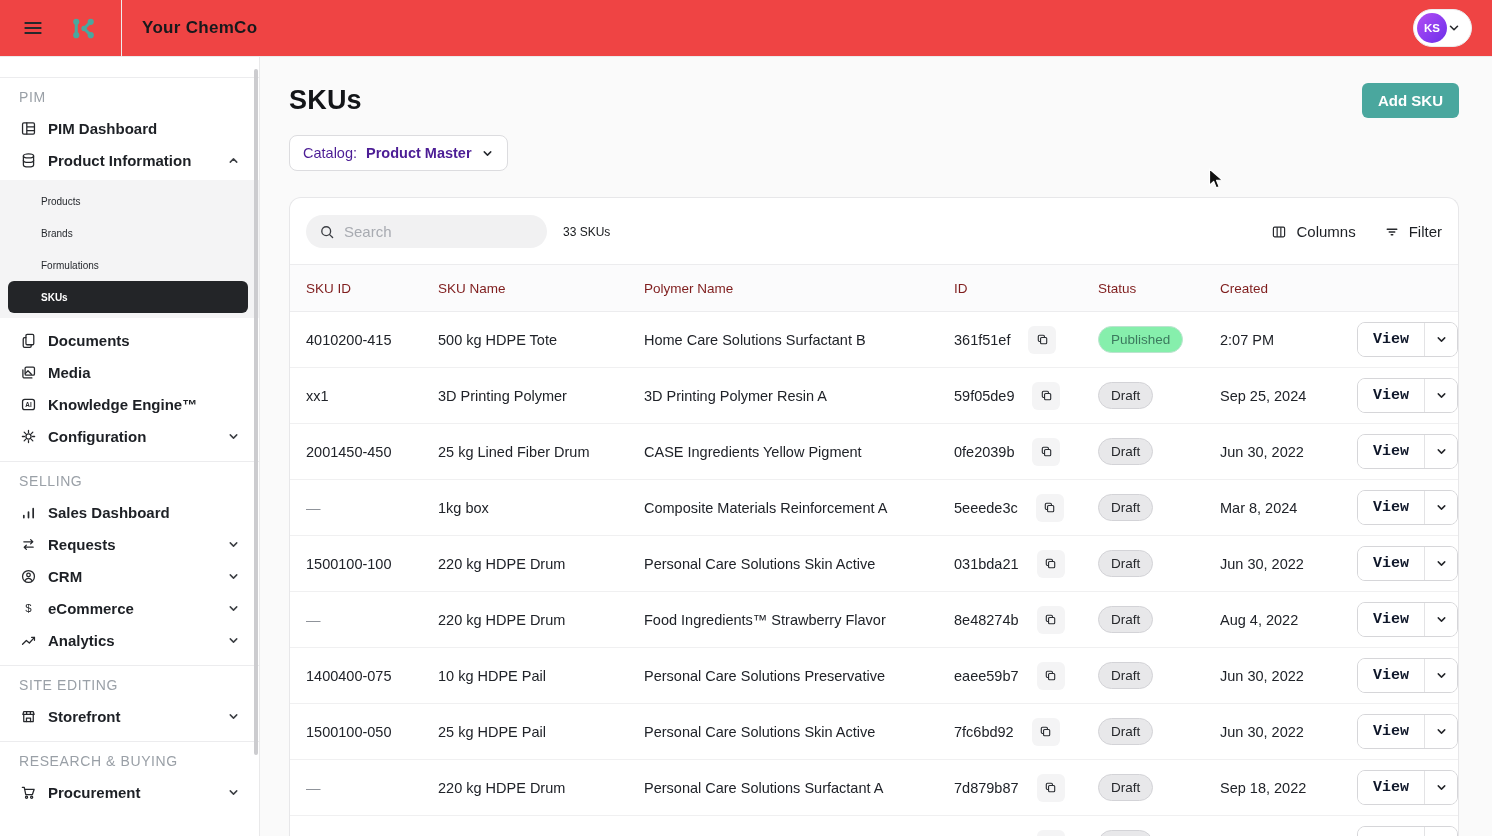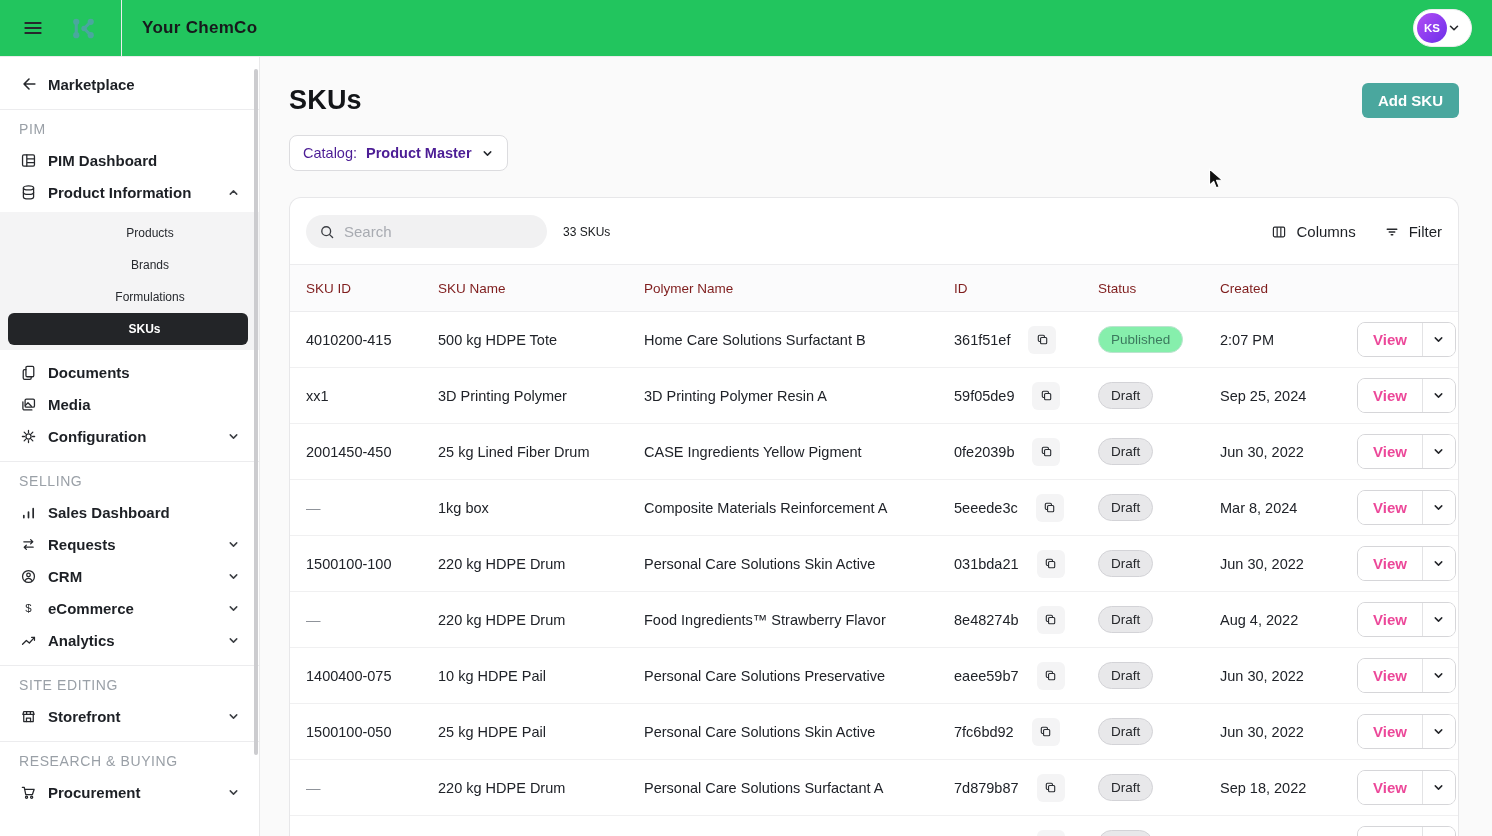--- a/index.html
+++ b/index.html
@@ -5,21 +5,21 @@
   * { box-sizing: border-box; margin: 0; padding: 0; }
   html,body { width:1492px; height:836px; overflow:hidden; }
   body {
     font-family: "Liberation Sans", sans-serif;
     background:#ffffff; color:#1d2025; position:relative;
   }
   .icon { display:inline-flex; align-items:center; justify-content:center; }
   svg { display:block; }
 
   
-  .topbar { height:57px; background:#22c55e; border-bottom:1px solid #ebebec;
+  .topbar { height:57px; background:#ef4444; border-bottom:1px solid #ebebec;
     display:flex; align-items:center; padding:0 20px; position:relative; z-index:3; }
   .hamburger { background:none; border:none; cursor:pointer; color:#26282c; padding:2px; }
   .logo { margin-left:22px; }
   .topbar-divider { width:1px; height:57px; background:#ededee; margin-left:22px; }
   .app-title { margin-left:20px; font-size:17px; font-weight:700; letter-spacing:.3px; color:#17191c; }
   .topbar-spacer { flex:1; }
   .avatar-pill { display:flex; align-items:center; border:1px solid #ececee;
     border-radius:999px; padding:3px 10px 3px 3px; background:#fff; cursor:pointer; }
   .avatar { width:30px; height:30px; border-radius:50%; color:#fff; font-size:11.5px; font-weight:700;
     display:flex; align-items:center; justify-content:center;
@@ -34,21 +34,21 @@
   .sb-item { display:flex; align-items:center; height:32px; padding:0 16px 0 19px;
     gap:10px; font-size:15px; font-weight:600; color:#1d2025; cursor:pointer; white-space:nowrap; }
   .sb-item .icon { width:19px; color:#26282c; flex:none; }
   .sb-item .chev { margin-left:auto; color:#3c3f44; }
   .sb-back { margin-bottom:9px; }
   .sb-divider { height:1px; background:#ececee; margin:9px 0; }
   .sb-section { font-size:14px; font-weight:400; letter-spacing:.6px; color:#9aa0a7;
     margin:11px 16px 7px 19px; }
   .sb-subgroup { background:#f4f4f5; padding:5px 0; margin:4px 0 6px; }
   .sb-subitem { display:flex; align-items:center; height:32px; padding-left:41px;
-    font-size:12px; font-weight:500; color:#26292e; cursor:pointer;justify-content:center; }
+    font-size:10px; font-weight:500; color:#26292e; cursor:pointer; }
   .sb-subitem.active { background:#232528; color:#fff; border-radius:6px;
     margin:0 11px 0 8px; padding-left:33px; font-weight:600; }
   .sb-scrollbar { position:absolute; right:1px; top:12px; width:4px; height:686px;
     background:#cccccf; border-radius:3px; }
 
   
   .main { flex:1; background:#fafafa; padding:0 33px 0 29px; display:flex; flex-direction:column; min-width:0; }
   .main-header { margin-top:26px; display:flex; align-items:center; justify-content:space-between; }
   .page-title { font-size:27px; font-weight:700; color:#131518; letter-spacing:.2px; }
   .add-sku-btn { background:#4aa79e; color:#fff; border:none; border-radius:6px;
@@ -87,22 +87,22 @@
   .id-cell { display:flex; align-items:center; gap:18px; }
   .copy-btn { width:28px; height:28px; border:none; background:#f4f4f5; border-radius:6px;
     display:flex; align-items:center; justify-content:center; color:#2b2e33; cursor:pointer; flex:none; }
   .badge { display:inline-flex; align-items:center; padding:4px 12px; border-radius:999px;
     font-size:13.5px; font-weight:500; line-height:1.3; }
   .badge-published { background:#86efac; border:1px solid #bce3cf; color:#3c7a5e; }
   .badge-draft { background:#e8e8ea; border:1px solid #d3d3d7; color:#26282c; }
   .actions { display:flex; justify-content:flex-end; padding-right:16px; }
   .view-split { display:inline-flex; border:1px solid #d6d6d9; border-radius:8px;
     overflow:hidden; background:#fff; }
-  .view-btn { border:none; background:#fff; font-family:Liberation Sans, sans-serif; font-size:15px; font-weight:600;
-    color:#ec4899; padding:8px 15px; cursor:pointer; border-right:1px solid #e3e3e5; }
+  .view-btn { border:none; background:#fff; font-family:Liberation Mono, monospace; font-size:15px; font-weight:600;
+    color:#0f172a; padding:8px 15px; cursor:pointer; border-right:1px solid #e3e3e5; }
   .view-chev { border:none; background:#fff; width:32px; display:flex; align-items:center;
     justify-content:center; color:#26282c; cursor:pointer; }
 
   .mouse-cursor { position:absolute; left:1208px; top:168px; z-index:50; pointer-events:none; }
 </style>
 </head>
 <body>
 
 <header class="topbar">
   <button class="hamburger">
@@ -135,28 +135,20 @@
       <svg width="14" height="14" viewBox="0 0 16 16" fill="none" stroke="#26282c" stroke-width="1.8" stroke-linecap="round" stroke-linejoin="round">
           <path d="M4 6 L8 10 L12 6"></path>
         </svg>
     </span>
   </div>
 </header>
 
 <div class="shell">
 
   <aside class="sidebar">
-    <div class="sb-item sb-back">
-      <span class="icon">
-        <svg width="18" height="18" viewBox="0 0 20 20" fill="none" stroke="currentColor" stroke-width="1.8" stroke-linecap="round" stroke-linejoin="round">
-            <path d="M10 4.5 L4.5 10 L10 15.5 M4.5 10 H16.5"></path>
-          </svg>
-      </span>
-      <span class="sb-label">Marketplace</span>
-    </div>
     <nav>
         <div class="sb-divider"></div>
         <div class="sb-section">PIM</div>
         <div class="sb-item">
           <span class="icon ">
             <svg width="17" height="17" viewBox="0 0 20 20" fill="none" stroke="currentColor" stroke-width="1.5" stroke-linecap="round" stroke-linejoin="round">
               <rect x="3" y="3.5" width="14" height="13" rx="1.5"></rect>
               <path d="M8 3.5 V16.5 M8 8 H17 M8 12.5 H17"></path>
             </svg>
           </span>
@@ -202,20 +194,29 @@
         </div>
         <div class="sb-item">
           <span class="icon ">
             <svg width="17" height="17" viewBox="0 0 20 20" fill="none" stroke="currentColor" stroke-width="1.5" stroke-linecap="round" stroke-linejoin="round">
               <rect x="6" y="3.6" width="11" height="9.6" rx="1.5"></rect>
               <path d="M6.4 11 L9.4 8 L13.4 12"></path>
               <path d="M3.4 6.8 V14.6 A1.8 1.8 0 0 0 5.2 16.4 H14"></path>
             </svg>
           </span>
           <span class="sb-label">Media</span>
+        </div>
+        <div class="sb-item">
+          <span class="icon ">
+            <svg width="17" height="17" viewBox="0 0 20 20" fill="none" stroke="currentColor" stroke-width="1.5" stroke-linecap="round" stroke-linejoin="round">
+              <rect x="3" y="4" width="14" height="12" rx="2.6"></rect>
+              <text x="10" y="12.9" font-size="7.5" font-weight="700" text-anchor="middle" fill="currentColor" stroke="none" font-family="Liberation Sans, sans-serif">AI</text>
+            </svg>
+          </span>
+          <span class="sb-label">Knowledge Engine™</span>
         </div>
         <div class="sb-item">
           <span class="icon ">
             <svg width="17" height="17" viewBox="0 0 20 20" fill="none" stroke="currentColor" stroke-width="1.5" stroke-linecap="round" stroke-linejoin="round">
               <circle cx="10" cy="10" r="3"></circle>
               <path d="M10 2.8 V5.2 M10 14.8 V17.2 M2.8 10 H5.2 M14.8 10 H17.2 M4.9 4.9 L6.6 6.6 M13.4 13.4 L15.1 15.1 M15.1 4.9 L13.4 6.6 M6.6 13.4 L4.9 15.1"></path>
             </svg>
           </span>
           <span class="sb-label">Configuration</span>
           <span class="icon chev">

